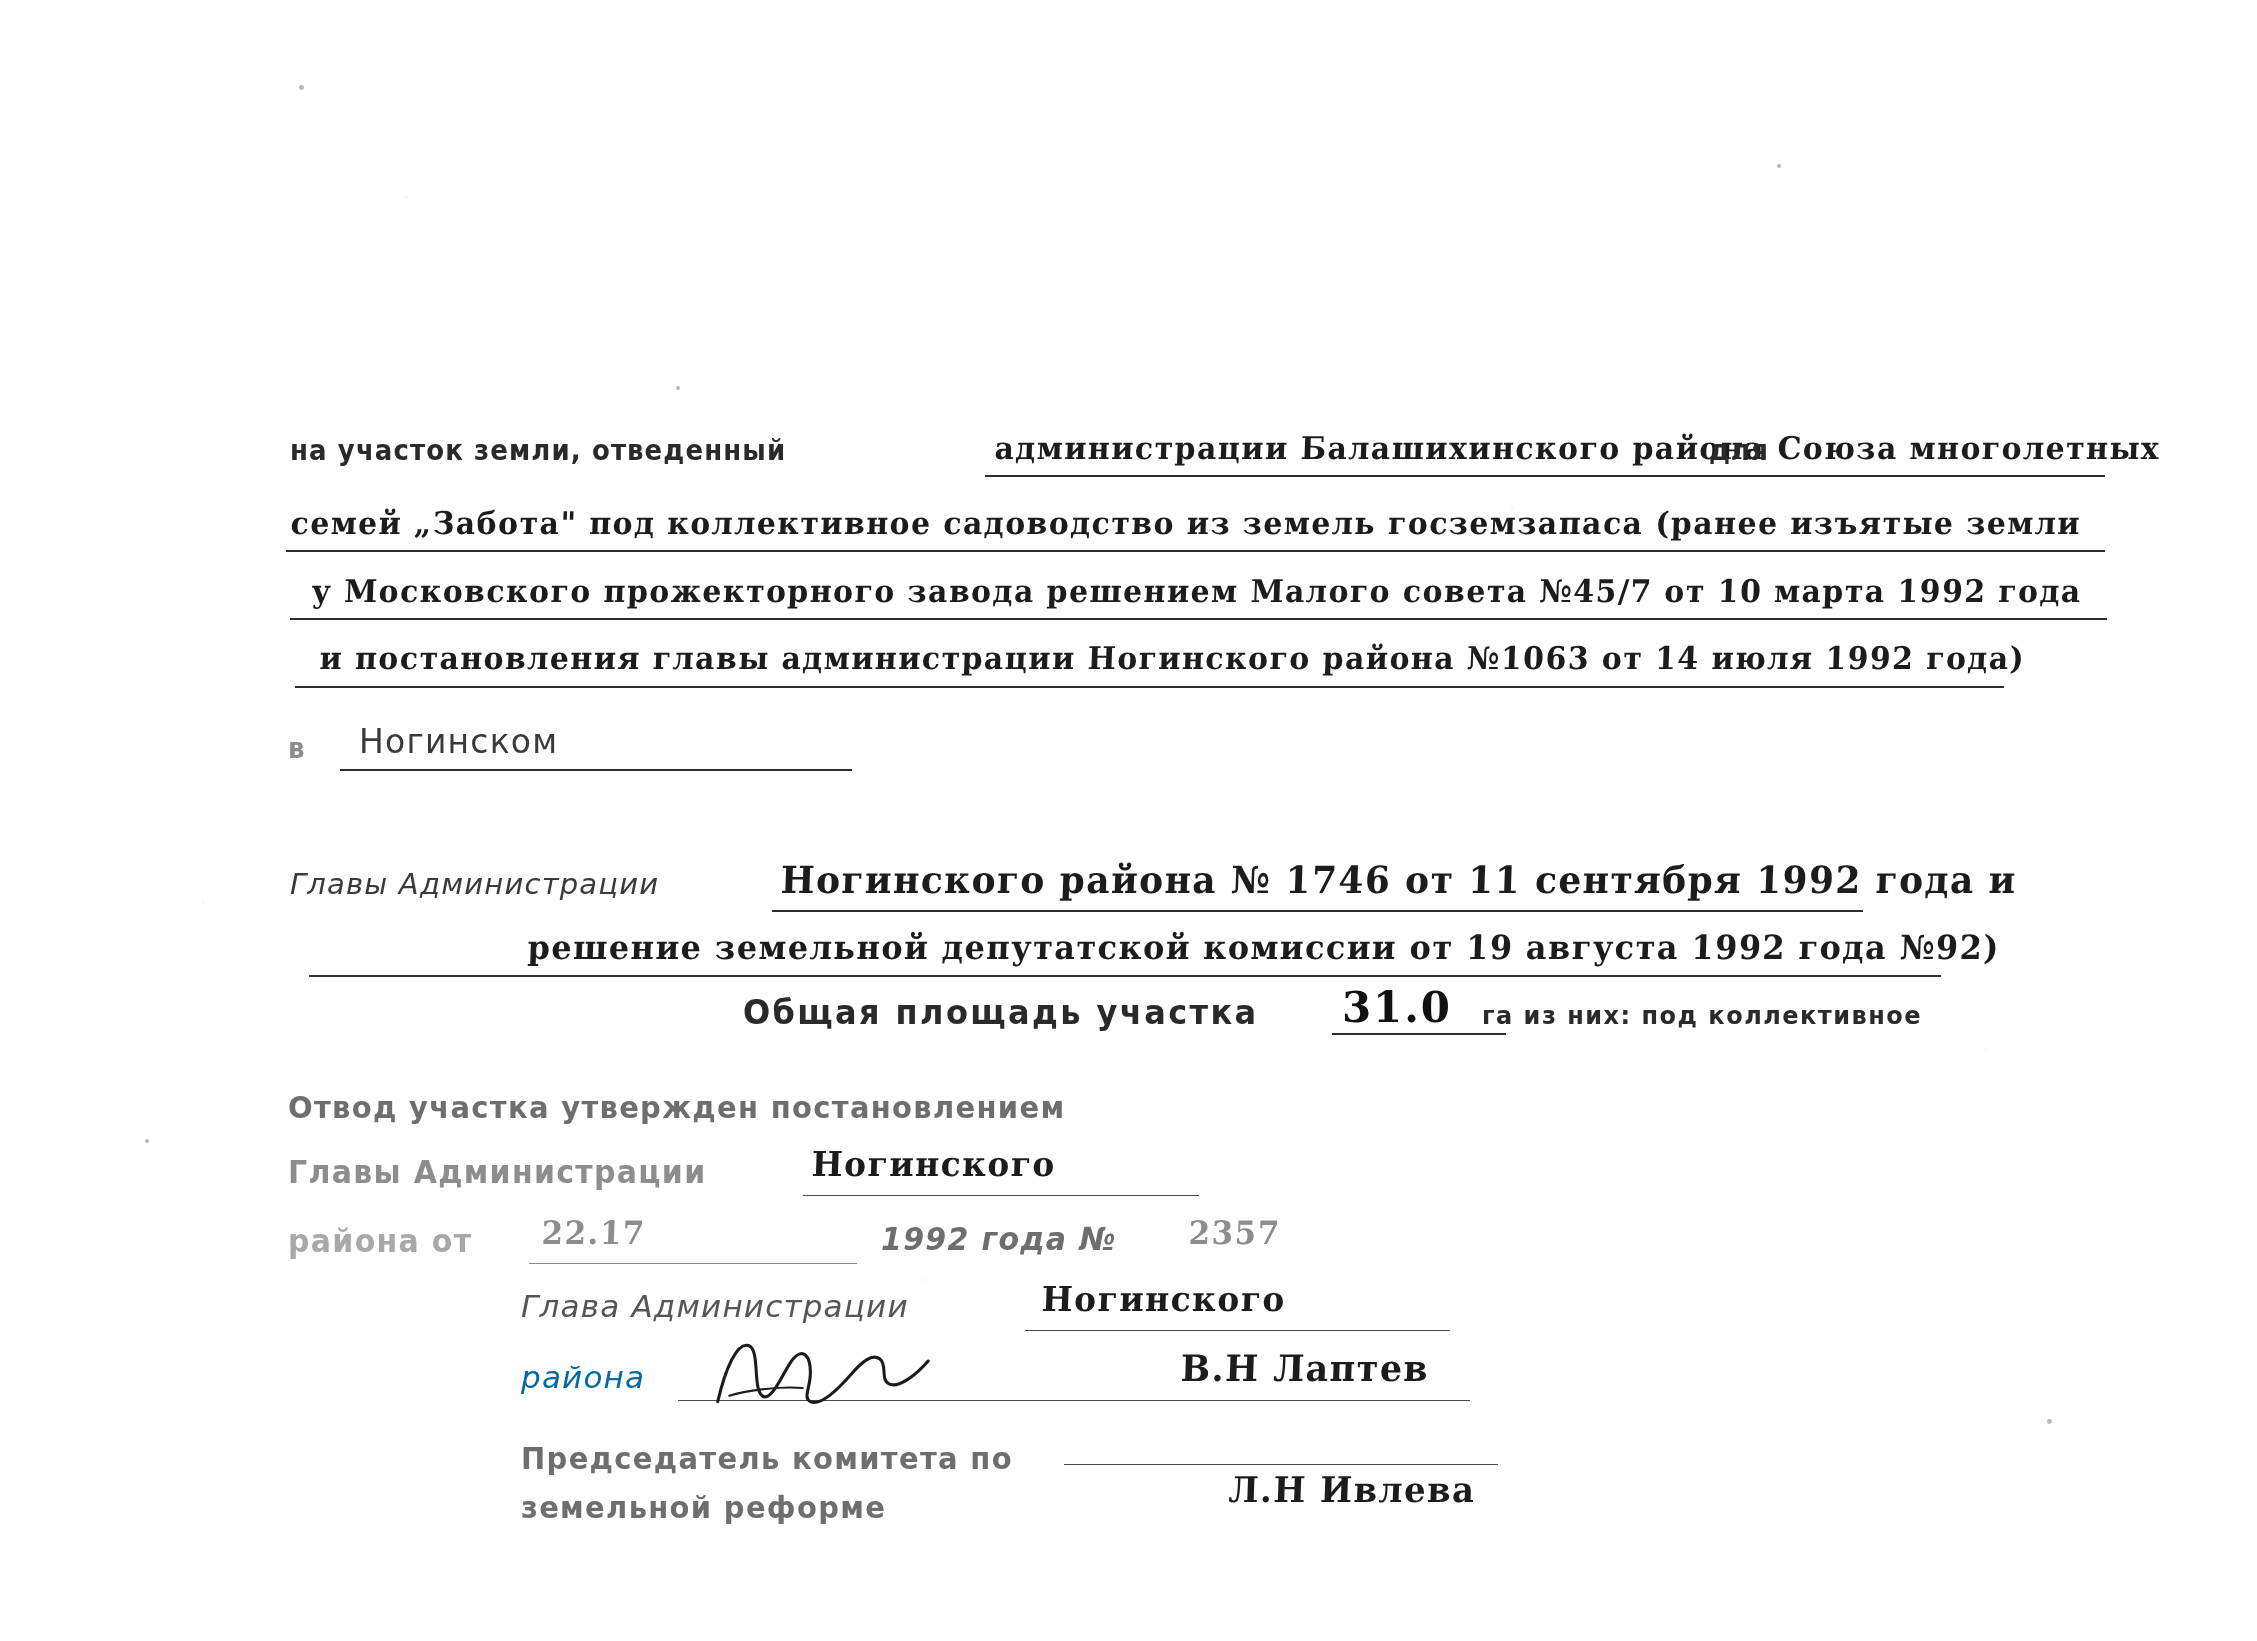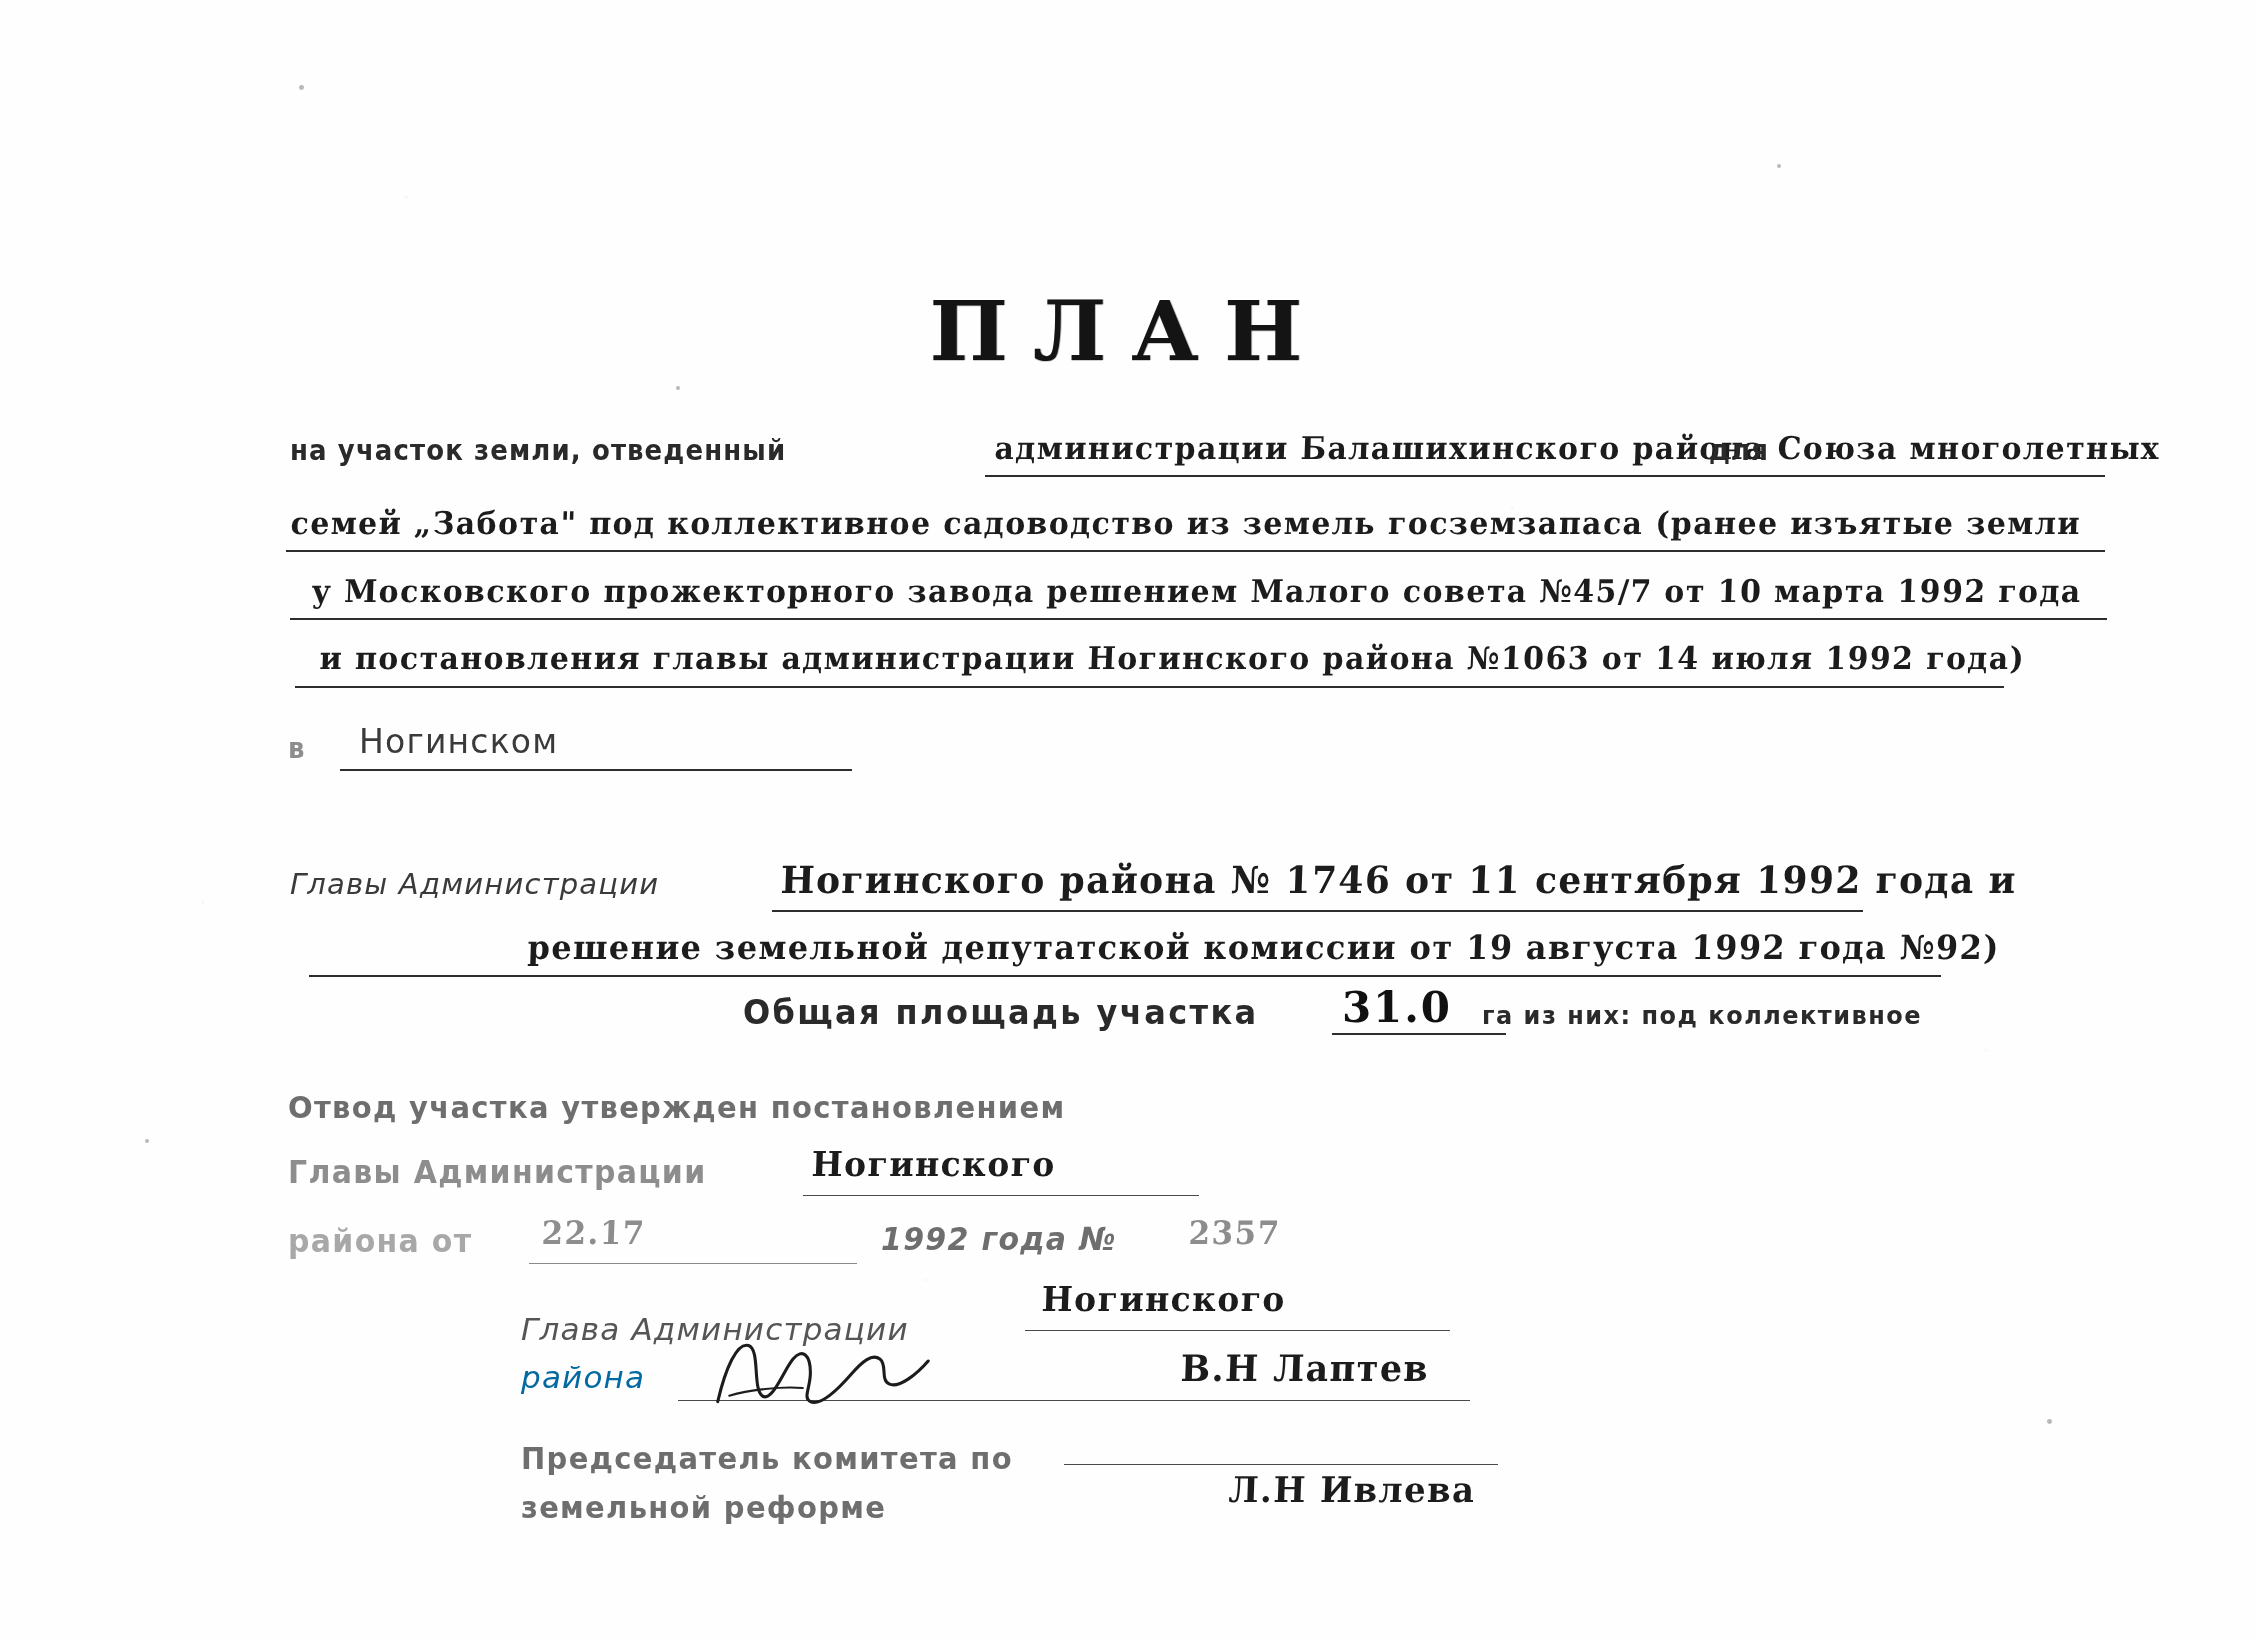--- a/index.html
+++ b/index.html
@@ -152,21 +152,20 @@
 <div class="paper"></div>
 
 <div class="sheet">
 
   <div class="speck" style="left:299px; top:85px; width:4.8px; height:4.8px;"></div>
   <div class="speck" style="left:676px; top:386px; width:3.9px; height:3.9px;"></div>
   <div class="speck" style="left:1777px; top:164px; width:3.9px; height:3.9px;"></div>
   <div class="speck" style="left:145px; top:1139px; width:3.9px; height:3.9px;"></div>
   <div class="speck" style="left:2047px; top:1419px; width:4.8px; height:4.8px;"></div>
 
-  <div class="doc-title">ПЛАН</div>
 
   <div class="line printed" style="left:290px; top:436px;">на участок земли, отведенный</div>
   <div class="line hand" style="left:994px; top:431px;">администрации Балашихинского района</div>
   <div class="line printed" style="left:1709px; top:436px;">для</div>
   <div class="line hand" style="left:1777px; top:431px;">Союза многолетных</div>
   <div class="rule" style="left:985px; top:475px; width:1120px;"></div>
 
   <div class="line hand" style="left:290px; top:506px;">семей „Забота" под коллективное садоводство из земель госземзапаса (ранее изъятые земли</div>
   <div class="rule" style="left:286px; top:550px; width:1819px;"></div>
 
@@ -198,21 +197,21 @@
   <div class="line printed-light faded" style="left:288px; top:1155px; font-size:30px;">Главы Администрации</div>
   <div class="line hand" style="left:811px; top:1145px; font-size:33px;">Ногинского</div>
   <div class="rule thin" style="left:803px; top:1195px; width:396px;"></div>
 
   <div class="line printed-light faded-more" style="left:288px; top:1224px; font-size:30px;">района от</div>
   <div class="line hand faded" style="left:541px; top:1215px; font-size:31px;">22.17</div>
   <div class="rule faint" style="left:529px; top:1263px; width:328px;"></div>
   <div class="line printed-light" style="left:881px; top:1222px; font-size:30px; font-style:italic;">1992 года №</div>
   <div class="line hand faded" style="left:1188px; top:1215px; font-size:31px;">2357</div>
 
-  <div class="line printed-italic" style="left:521px; top:1288px; font-size:31px; color:#555;margin-top:23px;">Глава Администрации</div>
+  <div class="line printed-italic" style="left:521px; top:1288px; font-size:31px; color:#555;">Глава Администрации</div>
   <div class="line hand" style="left:1041px; top:1280px; font-size:33px;">Ногинского</div>
   <div class="rule thin" style="left:1025px; top:1330px; width:425px;"></div>
 
   <div class="line printed-italic" style="left:521px; top:1359px; font-size:31px; color:#0369a1;">района</div>
   <div class="line hand" style="left:1180px; top:1348px; font-size:35px;">В.Н Лаптев</div>
   <div class="rule thin" style="left:678px; top:1400px; width:792px;"></div>
 
   <div class="line printed-light" style="left:521px; top:1442px; font-size:29px;">Председатель комитета по</div>
   <div class="line printed-light" style="left:521px; top:1491px; font-size:29px;">земельной реформе</div>
   <div class="rule thin" style="left:1064px; top:1464px; width:434px;"></div>

